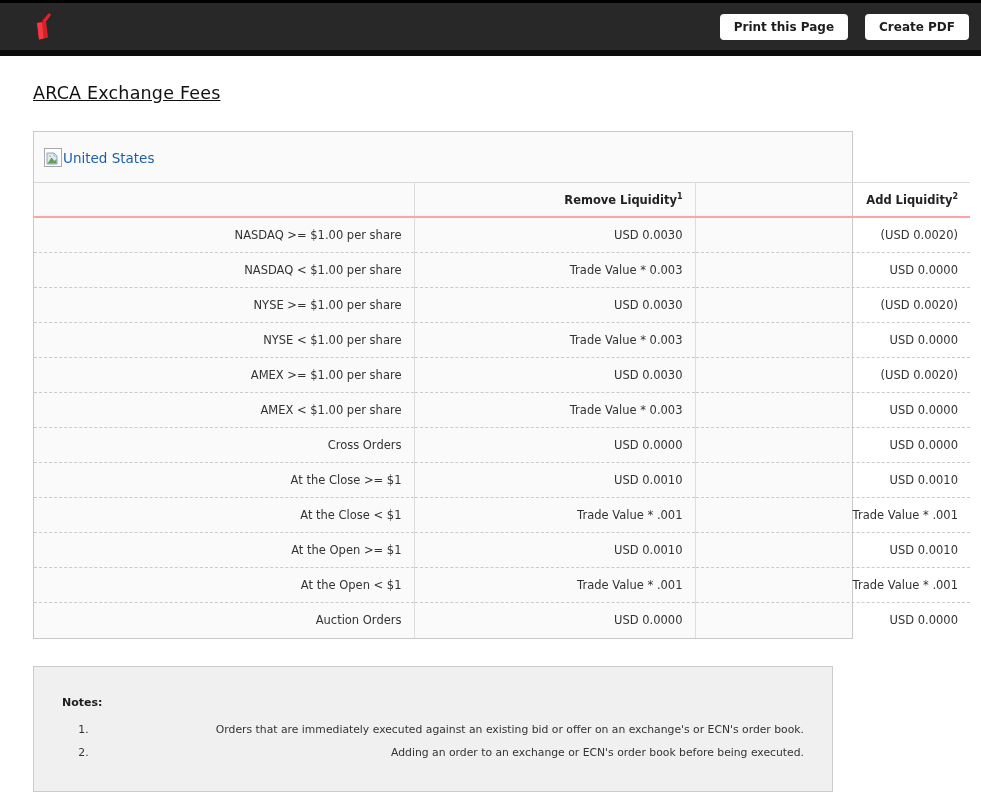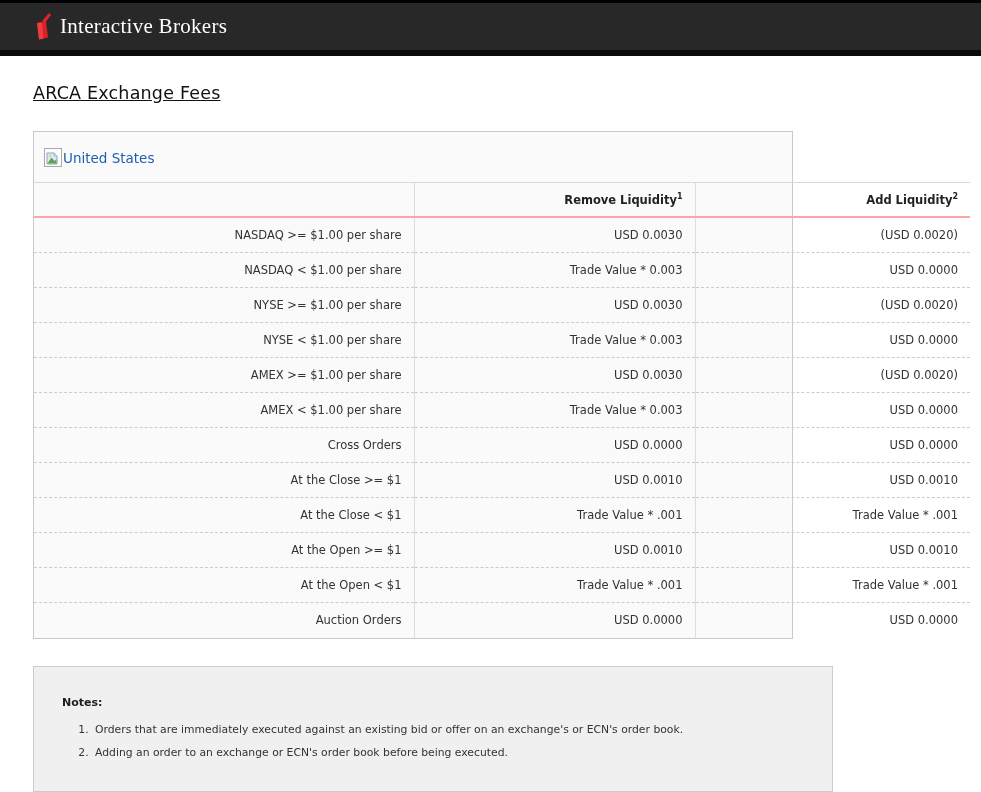--- a/index.html
+++ b/index.html
@@ -49,21 +49,21 @@
     font-size: 17.5px;
     font-weight: 500;
     color: #111;
     letter-spacing: 0.2px;
     text-decoration: underline;
   }
 
   
   .table-wrap {
     margin: 28px 33px 0 33px;
-    width: 760px;
+    width: 820px;
     border: 1px solid #c9c9c9;
     background: #fafafa;
   }
   .region-header {
     display: flex;
     align-items: center;
     padding: 16px 10px 15px 10px;
   }
   .region-link {
     color: #1b5fae;
@@ -109,36 +109,39 @@
   .notes-box {
     margin: 27px 33px 0 33px;
     width: 800px;
     border: 1px solid #cccccc;
     background: #f0f0f0;
     padding: 29px 28px 22px 28px;
     font-size: 10.8px;
     color: #333;
   }
   .notes-title { font-weight: bold; color: #1d1d1d; font-size: 11px; }
-  .notes-list { margin: 14px 0 0 0; padding: 0 0 0 30px; }
+  .notes-list { margin: 14px 0 0 0; padding: 0 0 0 30px; text-align: right; }
   .notes-list li { margin: 0 0 10px 0; padding-left: 3px; }
 </style>
 </head>
 <body>
 
 <header class="top-header">
   <div class="logo">
     <span style="display:inline-flex;">
       <svg width="19" height="27" viewBox="0 0 19 27" aria-hidden="true">
         <polygon points="9,8 16,0 18,2 12,10" fill="#e0222a"></polygon>
         <polygon points="4,10 13,8.5 15,24.5 6,26.5" fill="#d91f27"></polygon>
         <polygon points="4,10 9,9.2 10.5,25.7 6,26.5" fill="#ef3b41"></polygon>
       </svg>
     </span>
-    <span class="logo-text">Interactive Brokers</span>
+  </div>
+  <div class="hdr-buttons">
+    <button class="hdr-btn">Print this Page</button>
+    <button class="hdr-btn">Create PDF</button>
   </div>
 </header>
 
 <h1 class="page-title">ARCA Exchange Fees</h1>
 
 <section class="table-wrap">
   <div class="region-header">
     <span style="display:inline-flex;">
       <svg width="18" height="19" viewBox="0 0 18 19" aria-hidden="true">
         <rect x="0.5" y="0.5" width="17" height="18" fill="#fdfdfd" stroke="#a9a9a9"></rect>

